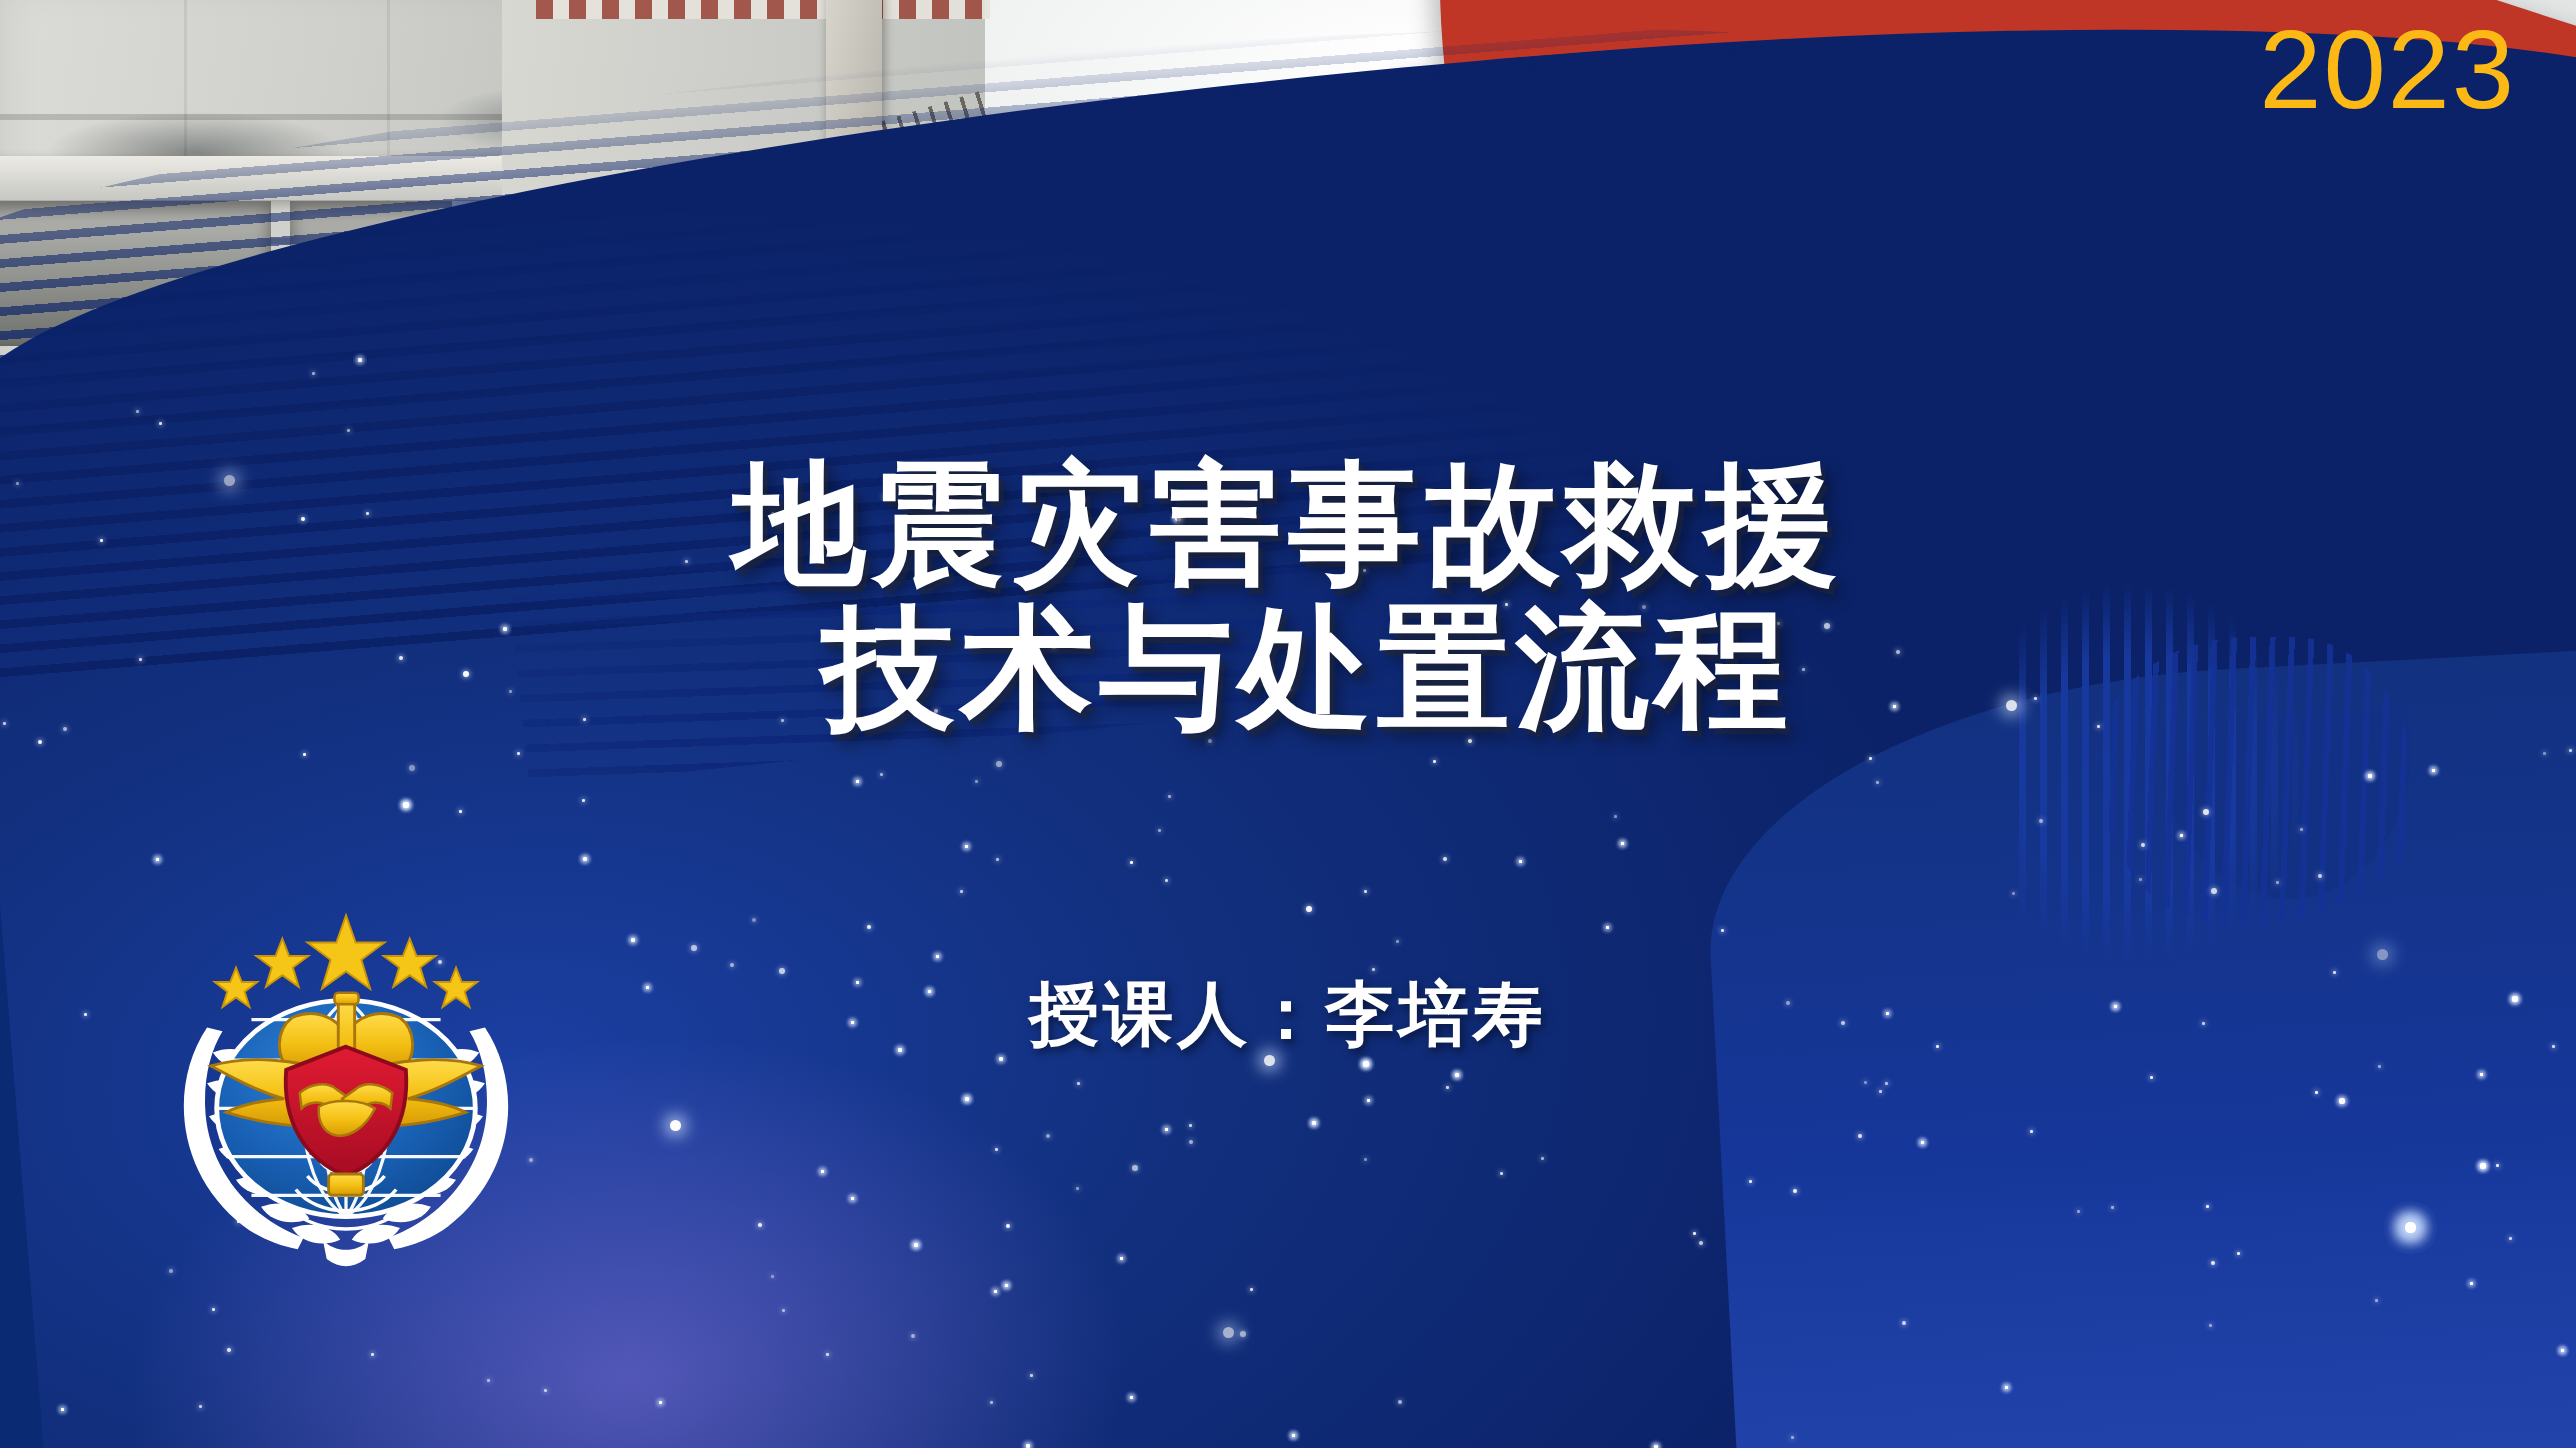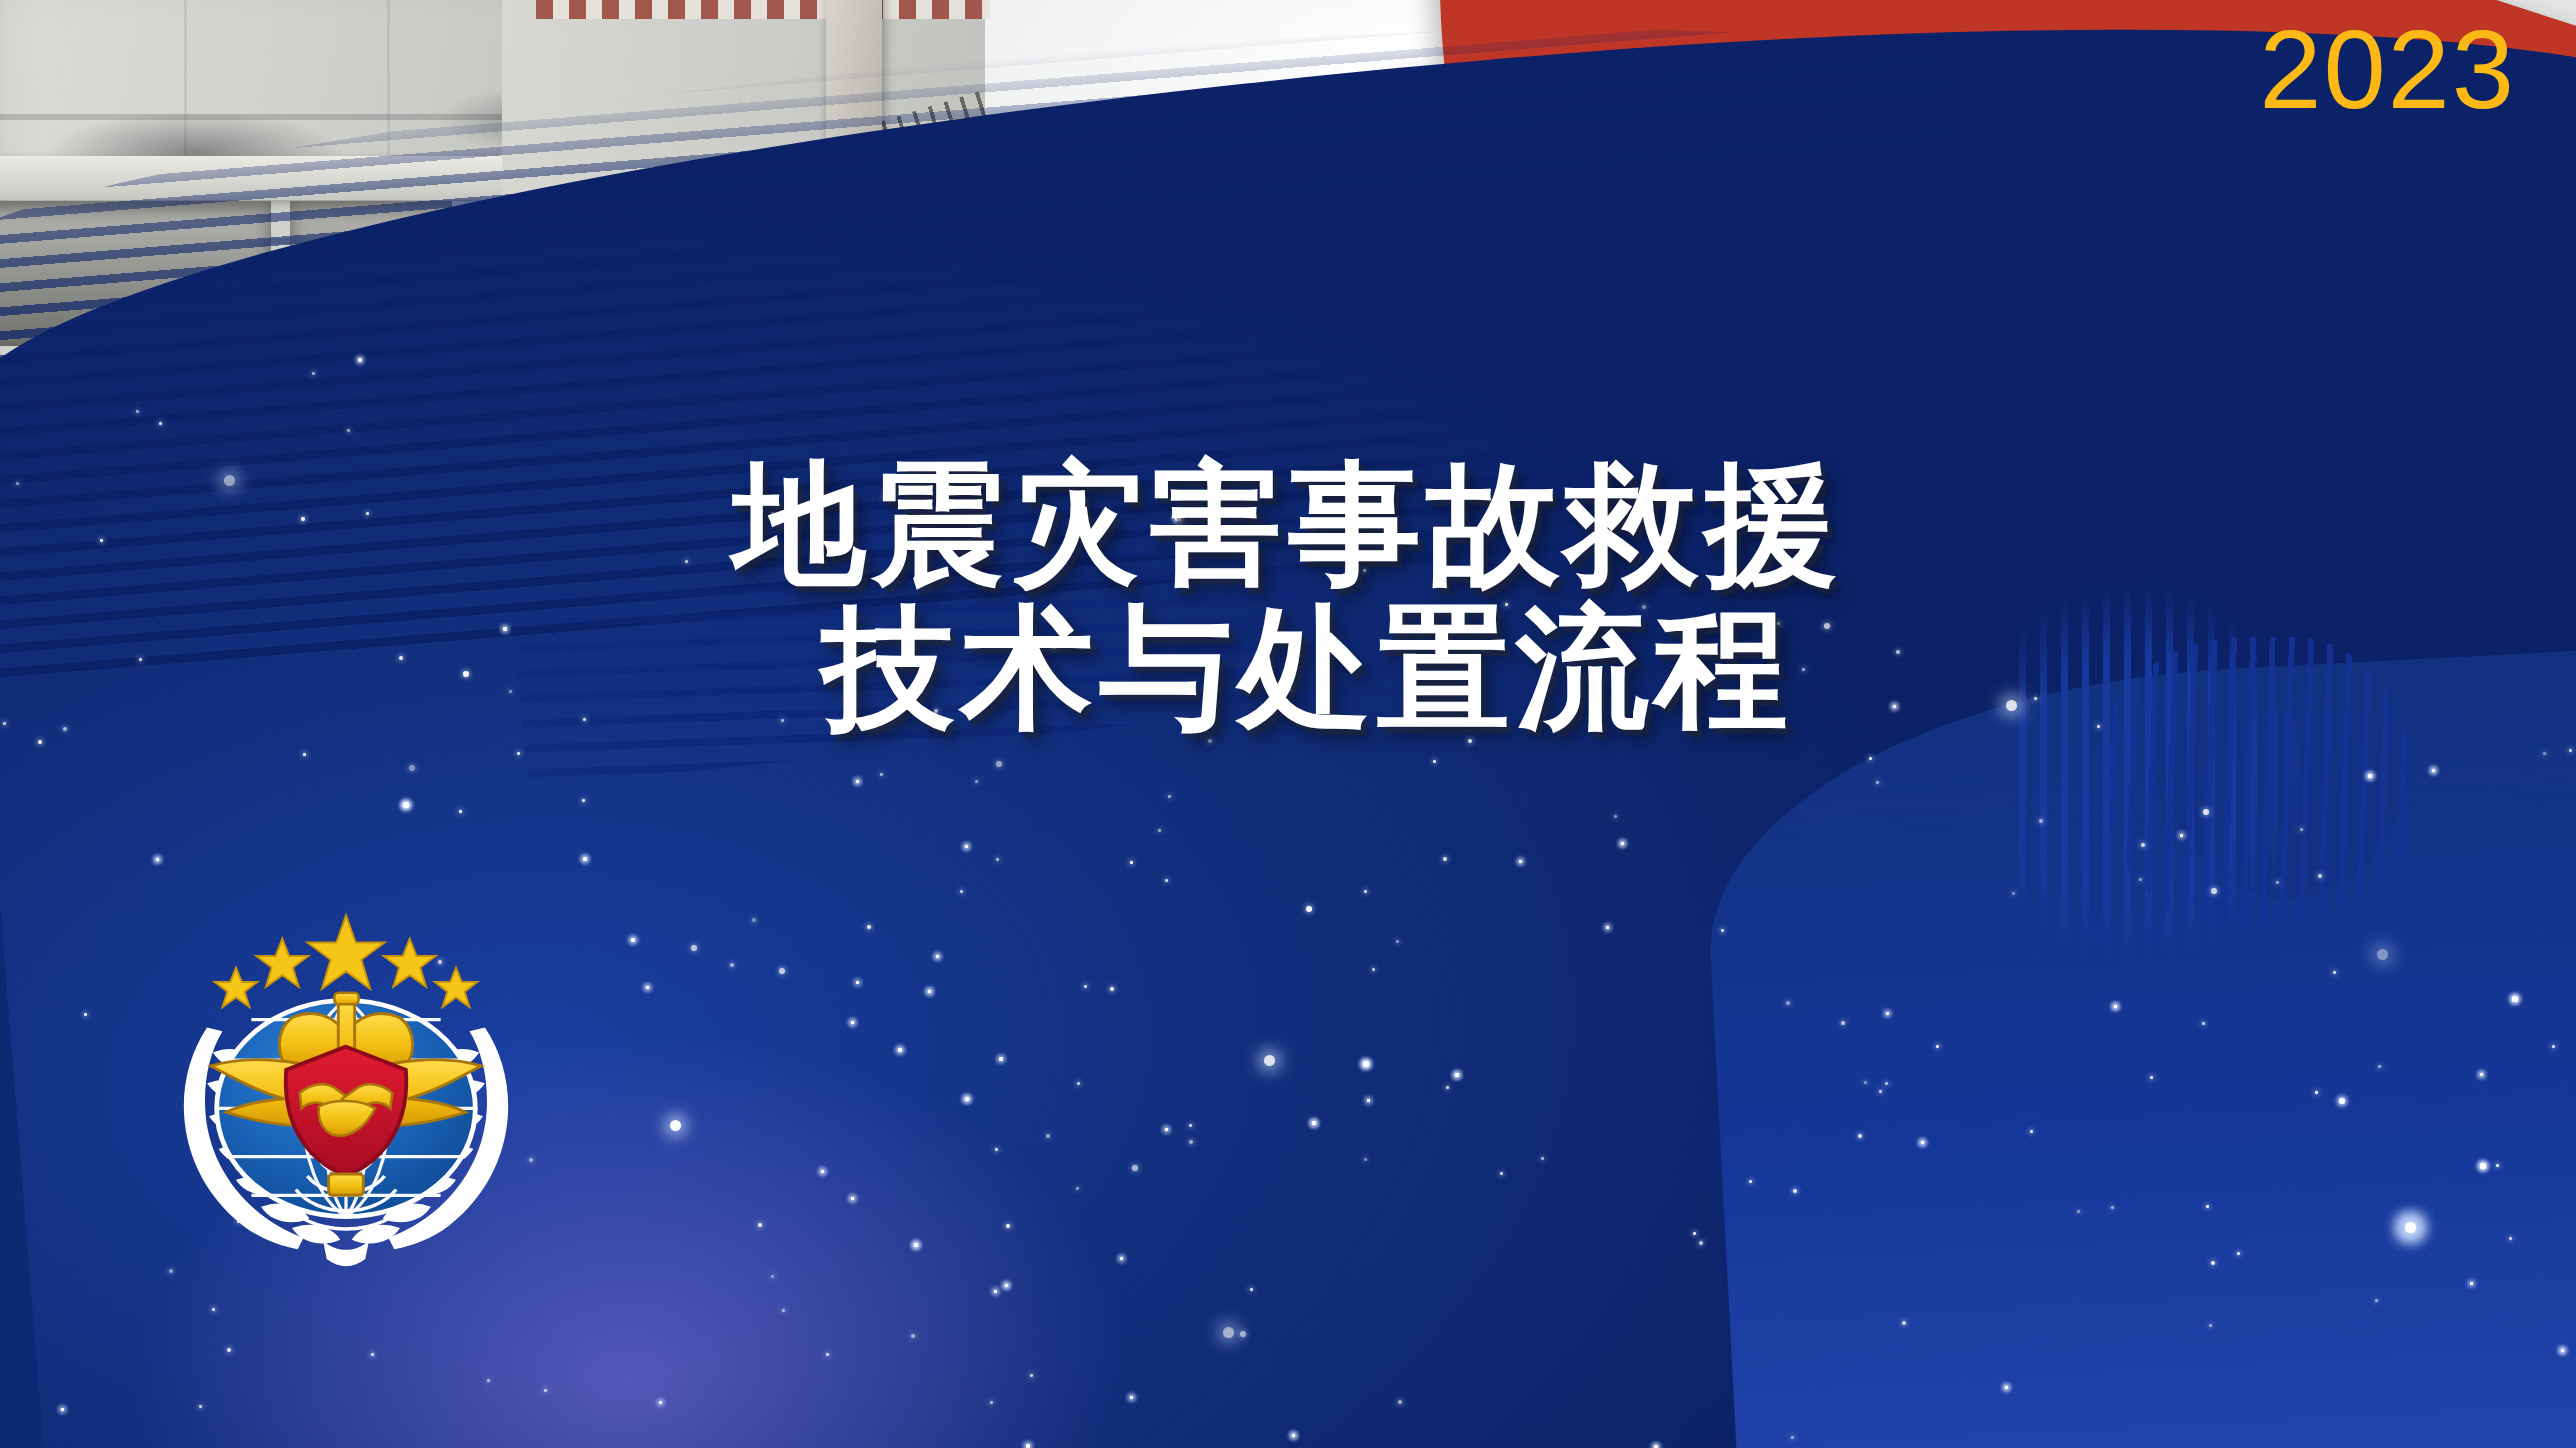--- a/index.html
+++ b/index.html
@@ -1002,15 +1002,16 @@
         <polygon points="324,70 330,85 346,85 333,95 338,111 324,101 310,111 315,95 302,85 318,85"></polygon>
       </g>
     </svg>
   </div>
 
   <div class="title-block">
     <div class="title-line l1">地震灾害事故救援</div>
     <div class="title-line l2">技术与处置流程</div>
   </div>
 
+  <div class="presenter">授课人：李培寿</div>
 
 </div>
 
 
 </body></html>

